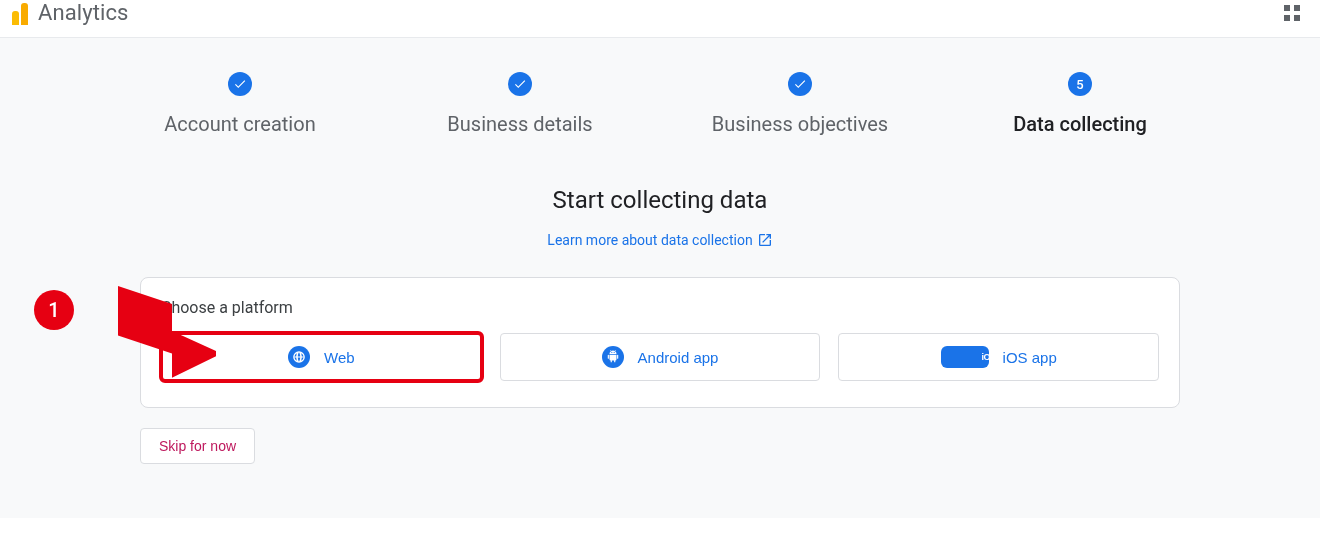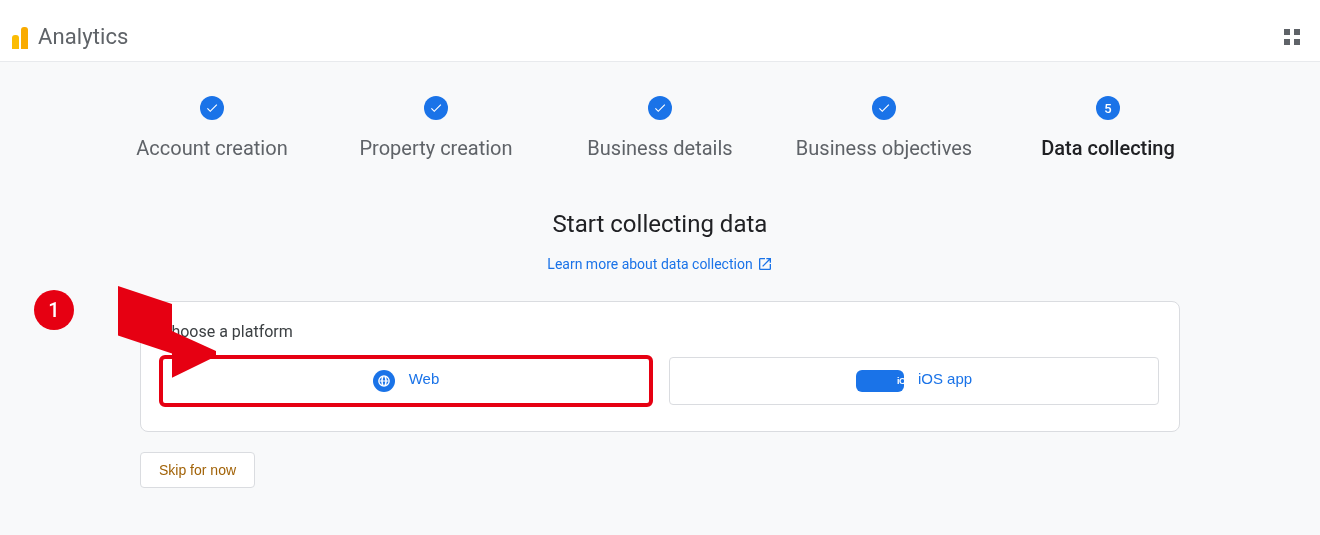--- a/index.html
+++ b/index.html
@@ -9,21 +9,21 @@
       width: 1320px;
       height: 535px;
       overflow: hidden;
       color: #3c4043;
       position: relative;
     }
     .header {
       display: flex;
       align-items: center;
       justify-content: space-between;
-      padding: 24px 20px 12px 12px;
+      padding: 0 20px 12px 12px;
       border-bottom: 1px solid #e8eaed;
       background: #fff;
     }
     .header-left { display: flex; align-items: center; gap: 10px; }
     .logo { display: flex; align-items: flex-end; gap: 2px; height: 24px; }
     .logo-bar1 { width: 7px; height: 14px; background: #fbbc04; border-radius: 3px 3px 0 0; }
     .logo-bar2 { width: 7px; height: 22px; background: #f9ab00; border-radius: 3px 3px 0 0; }
     .app-title { font-size: 22px; color: #5f6368; font-weight: 400; letter-spacing: 0.1px; }
     .apps-grid {
       display: grid;
@@ -80,21 +80,21 @@
     }
     .platform-title { font-size: 16px; color: #3c4043; margin-bottom: 16px; font-weight: 400; }
     .platform-row { display: flex; gap: 18px; }
     .platform-btn {
       flex: 1;
       border: 1px solid #dadce0;
       border-radius: 4px;
       background: #fff;
       padding: 12px;
       display: flex;
-      align-items: flex-start;
+      align-items: center;
       justify-content: center;
       gap: 14px;
       cursor: pointer;
       color: #1a73e8;
       font-size: 15px;
       font-weight: 500;
     }
     .platform-icon {
       width: 22px; height: 22px; border-radius: 50%;
       background: #1a73e8; display: flex; align-items: center; justify-content: center;
@@ -105,21 +105,21 @@
       width: 22px; height: 22px; border-radius: 6px;
       display: flex; align-items: center; justify-content: center;
       letter-spacing: -0.5px;
       padding-left: 48px;
     }
     .platform-highlighted { outline: 4px solid #e60012; outline-offset: -2px; }
     .skip-btn {
       margin-top: 20px;
       border: 1px solid #dadce0;
       background: #fff;
-      color: #a16207;
+      color: #be185d;
       font-size: 14px;
       font-weight: 500;
       padding: 9px 18px;
       border-radius: 4px;
       cursor: pointer;
     }
     .main-block { max-width: 1040px; margin: 0 auto; }
     
     .annotation { position: absolute; left: 34px; top: 290px; pointer-events: none; }
     .anno-circle {
@@ -151,29 +151,20 @@
 <div class="content">
   <div class="stepper">
     <div class="step">
       <div class="step-circle">
         <svg viewBox="0 0 24 24">
             <path d="M9 16.17L4.83 12l-1.42 1.41L9 19 21 7l-1.41-1.41z"></path>
           </svg>
       </div>
       <div class="step-line"></div>
       <div class="step-label">Account creation</div>
-    </div>
-    <div class="step">
-      <div class="step-circle">
-        <svg viewBox="0 0 24 24">
-            <path d="M9 16.17L4.83 12l-1.42 1.41L9 19 21 7l-1.41-1.41z"></path>
-          </svg>
-      </div>
-      <div class="step-line"></div>
-      <div class="step-label">Property creation</div>
     </div>
     <div class="step">
       <div class="step-circle">
         <svg viewBox="0 0 24 24">
             <path d="M9 16.17L4.83 12l-1.42 1.41L9 19 21 7l-1.41-1.41z"></path>
           </svg>
       </div>
       <div class="step-line"></div>
       <div class="step-label">Business details</div>
     </div>
@@ -208,20 +199,28 @@
       <div class="platform-row">
         <button class="platform-btn platform-highlighted">
           <span class="platform-icon">
             <svg viewBox="0 0 24 24">
                 <path d="M12 2a10 10 0 1 0 0 20 10 10 0 0 0 0-20zm7.9 9h-3.1a16 16 0 0 0-1.3-5.6A8 8 0 0 1 19.9 11zM12 4c1 1.5 1.9 3.9 2.1 7H9.9c.2-3.1 1.1-5.5 2.1-7zM4.1 13h3.1c.2 2.1.6 4 1.3 5.6A8 8 0 0 1 4.1 13zm3.1-2H4.1a8 8 0 0 1 4.4-5.6A16 16 0 0 0 7.2 11zM12 20c-1-1.5-1.9-3.9-2.1-7h4.2c-.2 3.1-1.1 5.5-2.1 7zm3.5-1.4c.7-1.6 1.1-3.5 1.3-5.6h3.1a8 8 0 0 1-4.4 5.6z"></path>
               </svg>
           </span>
           <span>Web</span>
         </button>
         <button class="platform-btn">
+          <span class="platform-icon">
+            <svg viewBox="0 0 24 24">
+                <path d="M6 8v8a2 2 0 0 0 2 2v3h2v-3h4v3h2v-3a2 2 0 0 0 2-2V8H6zm-2 0a1 1 0 0 0-1 1v5a1 1 0 0 0 2 0V9a1 1 0 0 0-1-1zm16 0a1 1 0 0 0-1 1v5a1 1 0 0 0 2 0V9a1 1 0 0 0-1-1zM15.5 2l1.3-1.3-.7-.7L14.6 1.5A6 6 0 0 0 12 1a6 6 0 0 0-2.6.5L7.9 0l-.7.7L8.5 2A5 5 0 0 0 6 7h12a5 5 0 0 0-2.5-5zM10 5a1 1 0 1 1 0-2 1 1 0 0 1 0 2zm4 0a1 1 0 1 1 0-2 1 1 0 0 1 0 2z"></path>
+              </svg>
+          </span>
+          <span>Android app</span>
+        </button>
+        <button class="platform-btn">
           <span class="ios-badge">iOS</span>
           <span>iOS app</span>
         </button>
       </div>
     </div>
 
     <button class="skip-btn">Skip for now</button>
   </div>
 </div>
 

